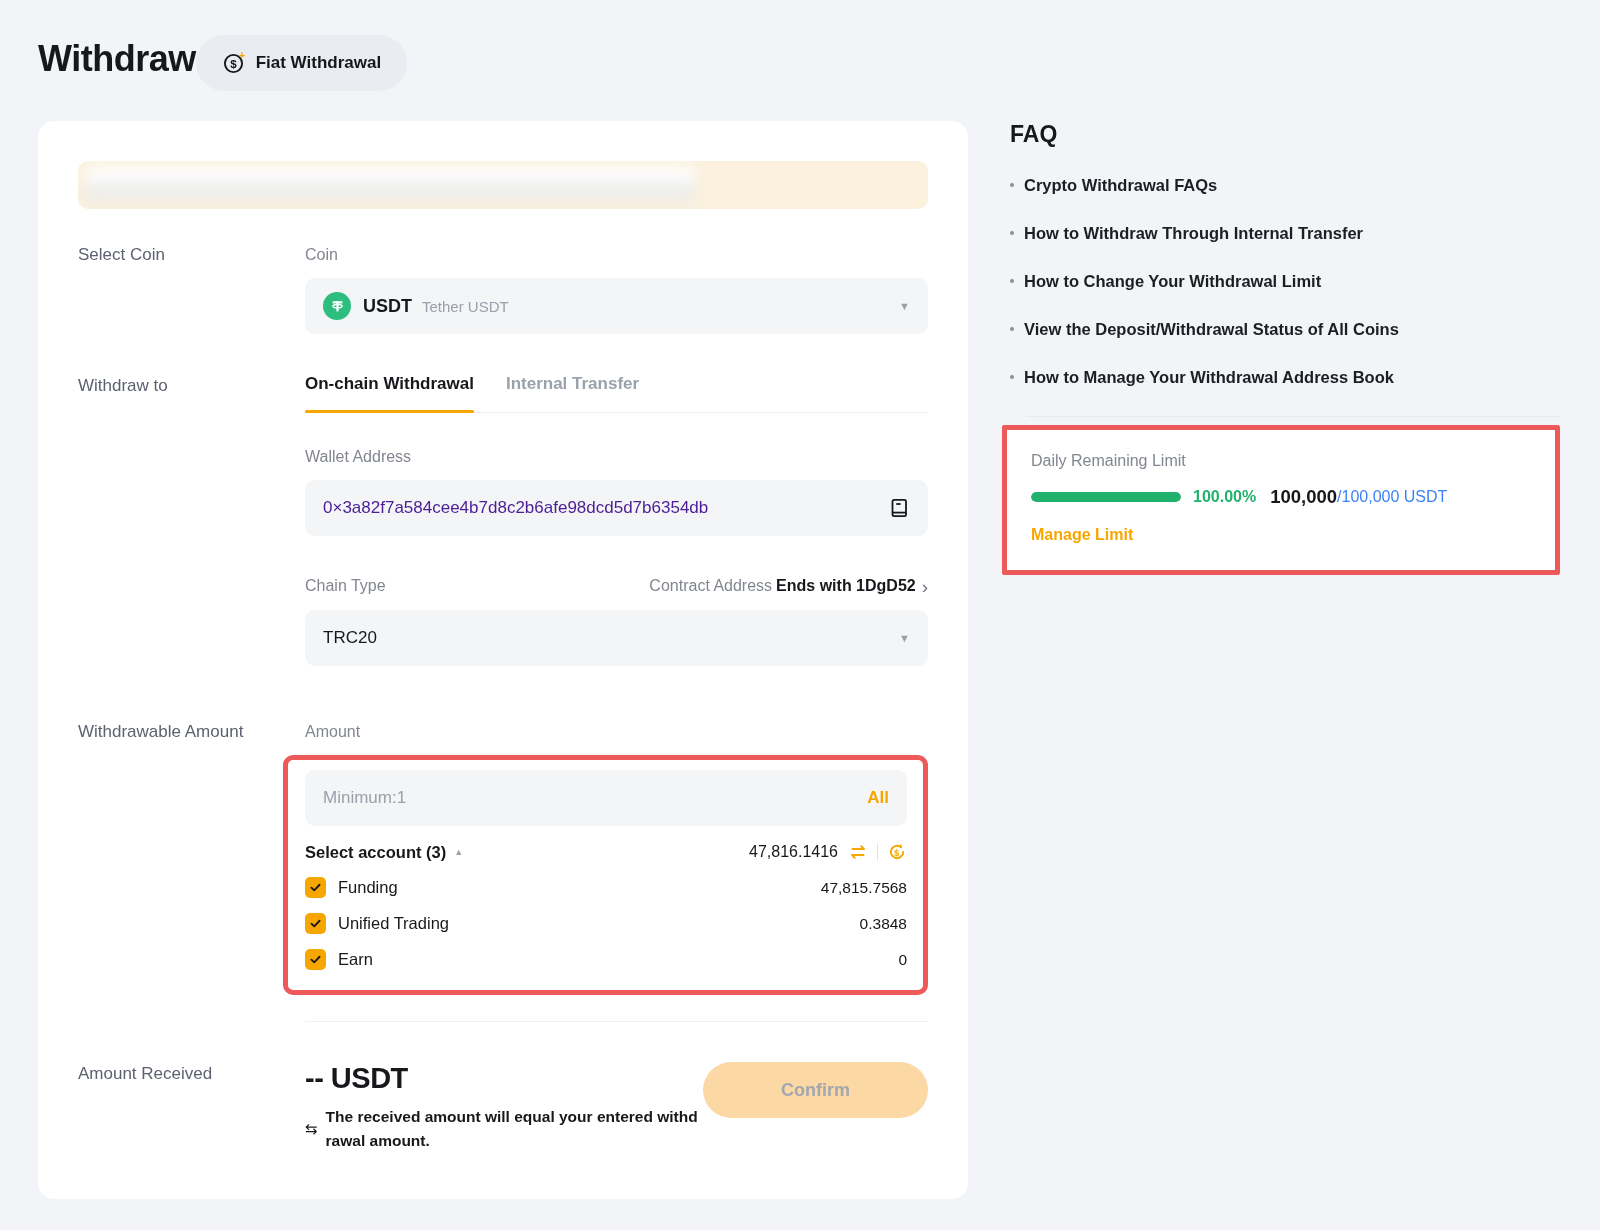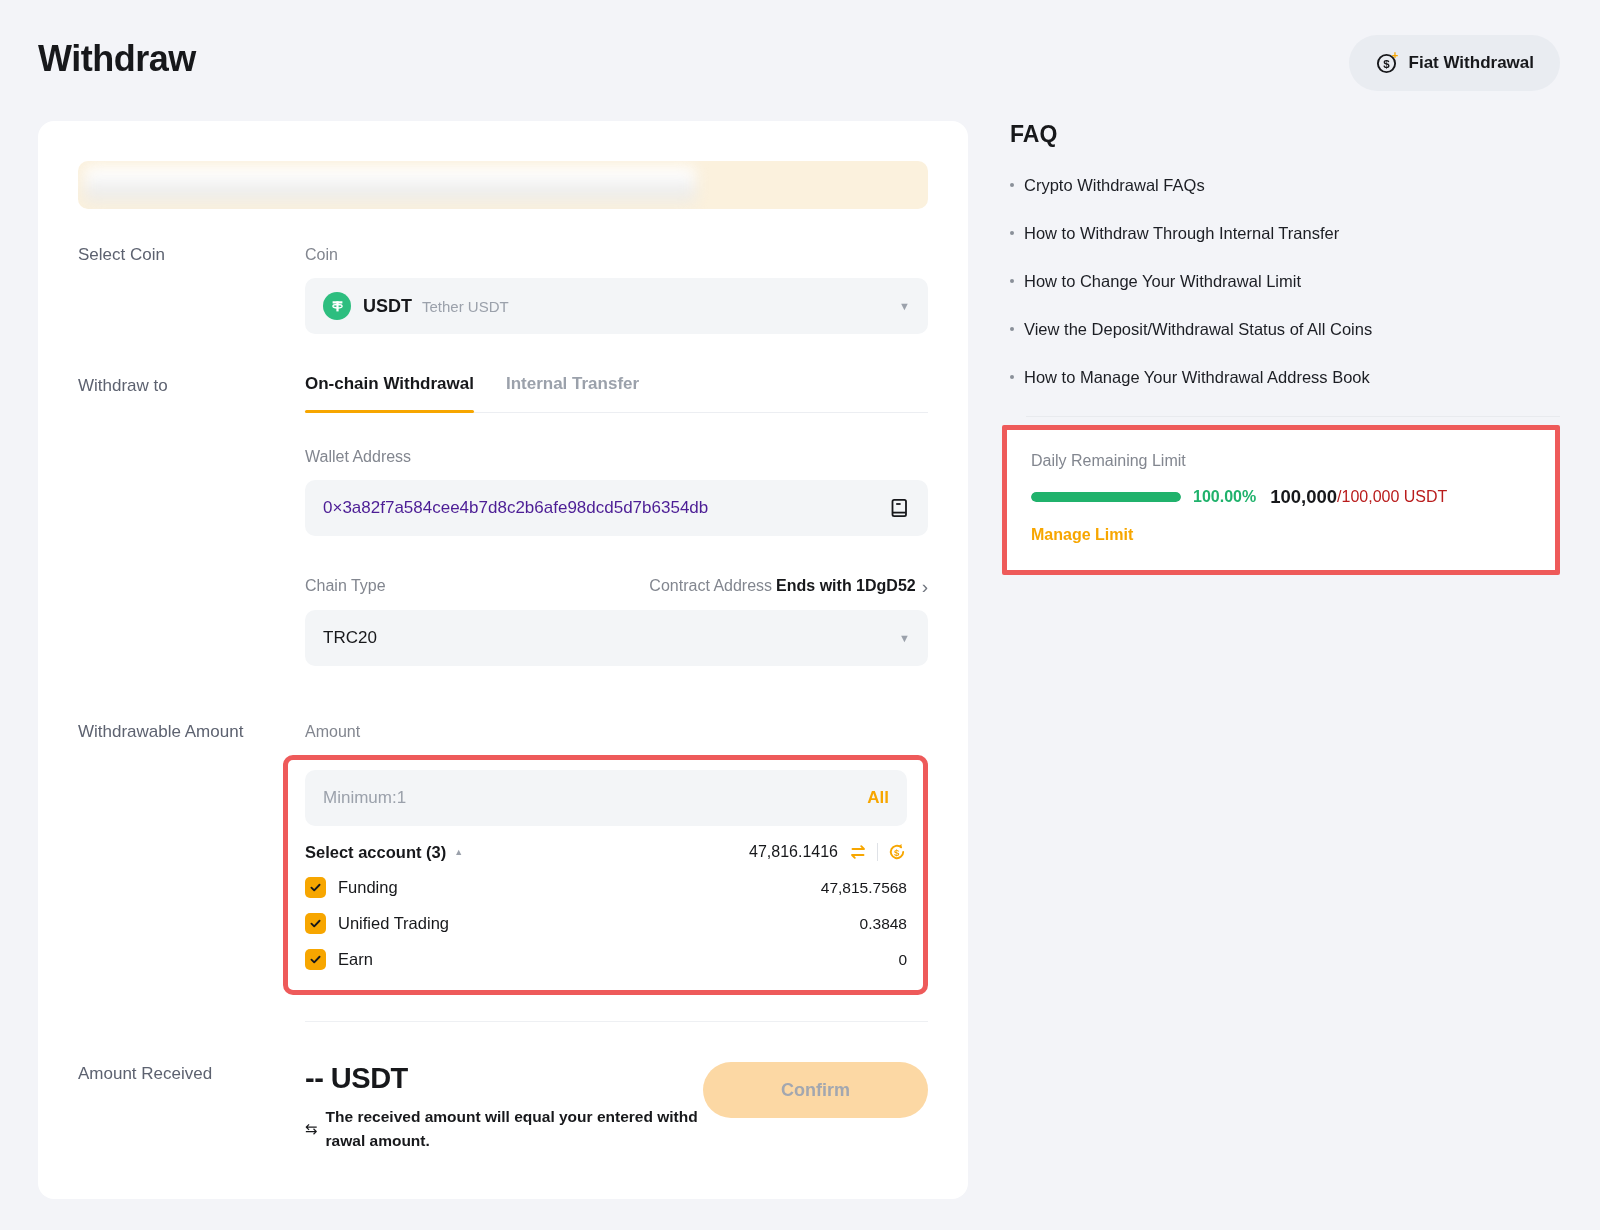--- a/index.html
+++ b/index.html
@@ -6,21 +6,21 @@
   html,body { width:1600px; height:1230px; }
   body {
     font-family:"Liberation Sans", sans-serif;
     background:#f3f4f8;
     color:#17181b;
     overflow:hidden;
   }
   .page { padding:30px 40px 0 38px; }
 
   
-  .page-header { display:flex; justify-content:space-between; align-items:flex-start; margin-bottom:30px; }
+  .page-header { display:flex; align-items:flex-start; margin-bottom:30px; }
   .page-title { font-size:36px; font-weight:800; letter-spacing:-0.5px; padding-top:8px; }
   .fiat-btn {
     display:flex; align-items:center; gap:10px;
     background:#e9ecf1; border:none; border-radius:28px;
     padding:0 26px; height:56px; margin-top:5px;
     font-family:inherit; font-size:17px; font-weight:700; color:#17181b; cursor:pointer;
   }
 
   
   .content { display:flex; align-items:flex-start; }
@@ -112,33 +112,33 @@
   .confirm-btn {
     margin-left:auto; width:225px; height:56px; border:none; border-radius:28px;
     background:#fcd8a4; color:#a2a7b0; font-family:inherit; font-size:18px; font-weight:700; cursor:default;
   }
 
   
   .faq-title { font-size:23px; font-weight:700; margin-bottom:28px; }
   .faq-list { list-style:none; }
   .faq-item { display:flex; align-items:baseline; margin-bottom:29px; cursor:pointer; }
   .faq-dot { width:4px; height:4px; border-radius:50%; background:#8a8f99; margin-right:10px; flex-shrink:0; transform:translateY(-4px); }
-  .faq-text { font-size:16.5px; font-weight:400; color:#1c1e24; }
+  .faq-text { font-size:16.5px; font-weight:700; color:#1c1e24; }
 
   .aside-divider { height:1px; background:#e8eaee; margin:9px 0 8px 16px; }
 
   .red-box2 { border:5px solid #ee5a5a; border-radius:2px; margin-left:-8px; width:558px; background:#ffffff; }
   .limit-card { background:#ffffff; border-radius:6px; padding:22px 24px 26px 24px; }
   .limit-title { font-size:16px; color:#82868f; margin-bottom:16px; }
   .limit-progress-row { display:flex; align-items:center; margin-bottom:18px; }
   .progress-track { width:150px; height:10px; border-radius:5px; background:#e4e7eb; overflow:hidden; margin-right:12px; }
   .progress-fill { height:100%; background:#20b26c; border-radius:5px; }
   .limit-pct { font-size:16px; font-weight:600; color:#20b26c; margin-right:14px; }
   .limit-big { font-size:18.5px; font-weight:700; color:#17181b; }
-  .limit-total { font-size:16px; color:#b91c1c; }
+  .limit-total { font-size:16px; color:#3b82f6; }
   .manage-link { font-size:16px; font-weight:700; color:#f7a600; cursor:pointer; display:inline-block; }
 </style>
 </head>
 <body>
 
 <div class="page">
 
   <div class="page-header">
     <h1 class="page-title">Withdraw</h1>
     <button class="fiat-btn">

